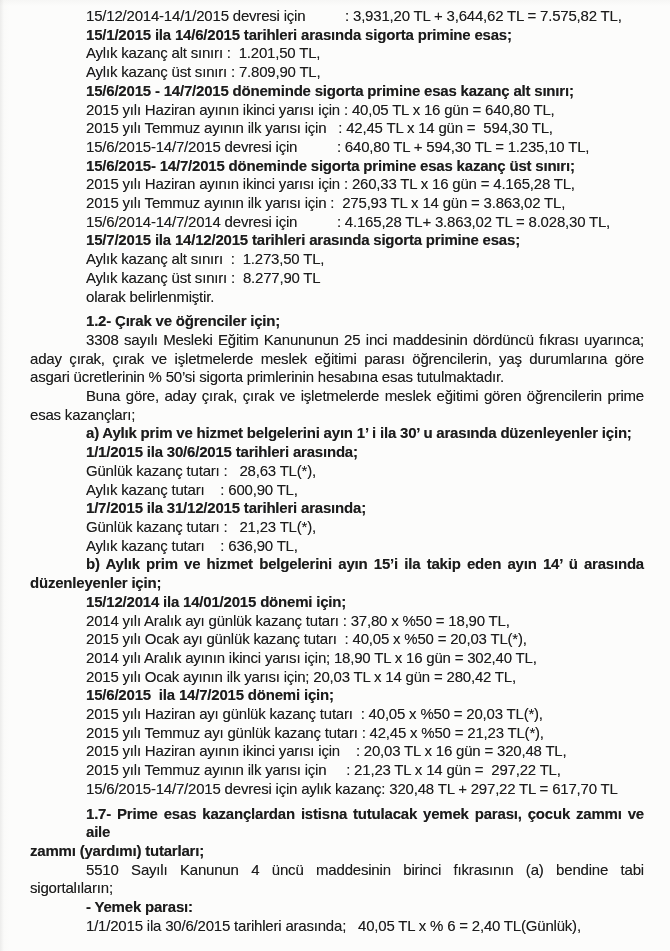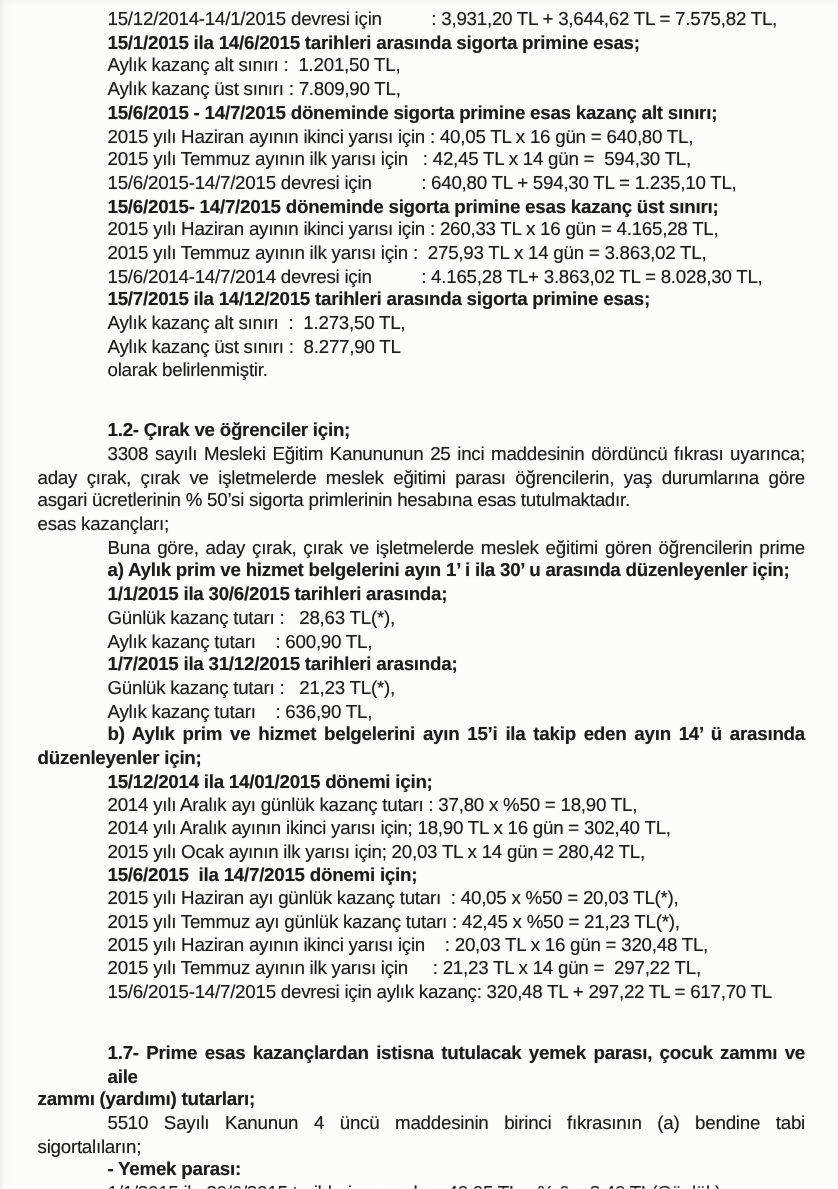--- a/index.html
+++ b/index.html
@@ -30,21 +30,21 @@
     white-space: pre;      
     min-height: 18.7px;
   }
   .tab { margin-left: 56px; }
   .bold { font-weight: bold; }
   .just {
     white-space: normal;
     text-align: justify;
     text-align-last: justify;
   }
-  .gap { margin-top: 30px; }
+  .gap { margin-top: 6px; }
 </style>
 </head>
 <body>
 
 <div class="page">
   <div class="doc-body">
       <div class="line tab">15/12/2014-14/1/2015 devresi için          : 3,931,20 TL + 3,644,62 TL = 7.575,82 TL,</div>
       <div class="line tab bold">15/1/2015 ila 14/6/2015 tarihleri arasında sigorta primine esas;</div>
       <div class="line tab">Aylık kazanç alt sınırı :  1.201,50 TL,</div>
       <div class="line tab">Aylık kazanç üst sınırı : 7.809,90 TL,</div>
@@ -57,33 +57,34 @@
       <div class="line tab">2015 yılı Temmuz ayının ilk yarısı için :  275,93 TL x 14 gün = 3.863,02 TL,</div>
       <div class="line tab">15/6/2014-14/7/2014 devresi için          : 4.165,28 TL+ 3.863,02 TL = 8.028,30 TL,</div>
       <div class="line tab bold">15/7/2015 ila 14/12/2015 tarihleri arasında sigorta primine esas;</div>
       <div class="line tab">Aylık kazanç alt sınırı  :  1.273,50 TL,</div>
       <div class="line tab">Aylık kazanç üst sınırı :  8.277,90 TL</div>
       <div class="line tab">olarak belirlenmiştir.</div>
       <div class="line tab bold gap">1.2- Çırak ve öğrenciler için;</div>
       <div class="line tab just">3308 sayılı Mesleki Eğitim Kanununun 25 inci maddesinin dördüncü fıkrası uyarınca;</div>
       <div class="line just">aday çırak, çırak ve işletmelerde meslek eğitimi parası öğrencilerin, yaş durumlarına göre</div>
       <div class="line">asgari ücretlerinin % 50’si sigorta primlerinin hesabına esas tutulmaktadır.</div>
+      <div class="line tab just">Buna göre, aday çırak, çırak ve işletmelerde meslek eğitimi gören öğrencilerin prime</div>
       <div class="line">esas kazançları;</div>
-      <div class="line tab just">Buna göre, aday çırak, çırak ve işletmelerde meslek eğitimi gören öğrencilerin prime</div>
       <div class="line tab bold">a) Aylık prim ve hizmet belgelerini ayın 1’ i ila 30’ u arasında düzenleyenler için;</div>
       <div class="line tab bold">1/1/2015 ila 30/6/2015 tarihleri arasında;</div>
       <div class="line tab">Günlük kazanç tutarı :   28,63 TL(*),</div>
       <div class="line tab">Aylık kazanç tutarı    : 600,90 TL,</div>
       <div class="line tab bold">1/7/2015 ila 31/12/2015 tarihleri arasında;</div>
       <div class="line tab">Günlük kazanç tutarı :   21,23 TL(*),</div>
       <div class="line tab">Aylık kazanç tutarı    : 636,90 TL,</div>
       <div class="line tab bold just">b) Aylık prim ve hizmet belgelerini ayın 15’i ila takip eden ayın 14’ ü arasında</div>
       <div class="line bold">düzenleyenler için;</div>
       <div class="line tab bold">15/12/2014 ila 14/01/2015 dönemi için;</div>
       <div class="line tab">2014 yılı Aralık ayı günlük kazanç tutarı : 37,80 x %50 = 18,90 TL,</div>
+      <div class="line tab">2015 yılı Ocak ayı günlük kazanç tutarı  : 40,05 x %50 = 20,03 TL(*),</div>
       <div class="line tab">2014 yılı Aralık ayının ikinci yarısı için; 18,90 TL x 16 gün = 302,40 TL,</div>
       <div class="line tab">2015 yılı Ocak ayının ilk yarısı için; 20,03 TL x 14 gün = 280,42 TL,</div>
       <div class="line tab bold">15/6/2015  ila 14/7/2015 dönemi için;</div>
       <div class="line tab">2015 yılı Haziran ayı günlük kazanç tutarı  : 40,05 x %50 = 20,03 TL(*),</div>
       <div class="line tab">2015 yılı Temmuz ayı günlük kazanç tutarı : 42,45 x %50 = 21,23 TL(*),</div>
       <div class="line tab">2015 yılı Haziran ayının ikinci yarısı için    : 20,03 TL x 16 gün = 320,48 TL,</div>
       <div class="line tab">2015 yılı Temmuz ayının ilk yarısı için     : 21,23 TL x 14 gün =  297,22 TL,</div>
       <div class="line tab">15/6/2015-14/7/2015 devresi için aylık kazanç: 320,48 TL + 297,22 TL = 617,70 TL</div>
       <div class="line tab bold just gap">1.7- Prime esas kazançlardan istisna tutulacak yemek parası, çocuk zammı ve aile</div>
       <div class="line bold">zammı (yardımı) tutarları;</div>

